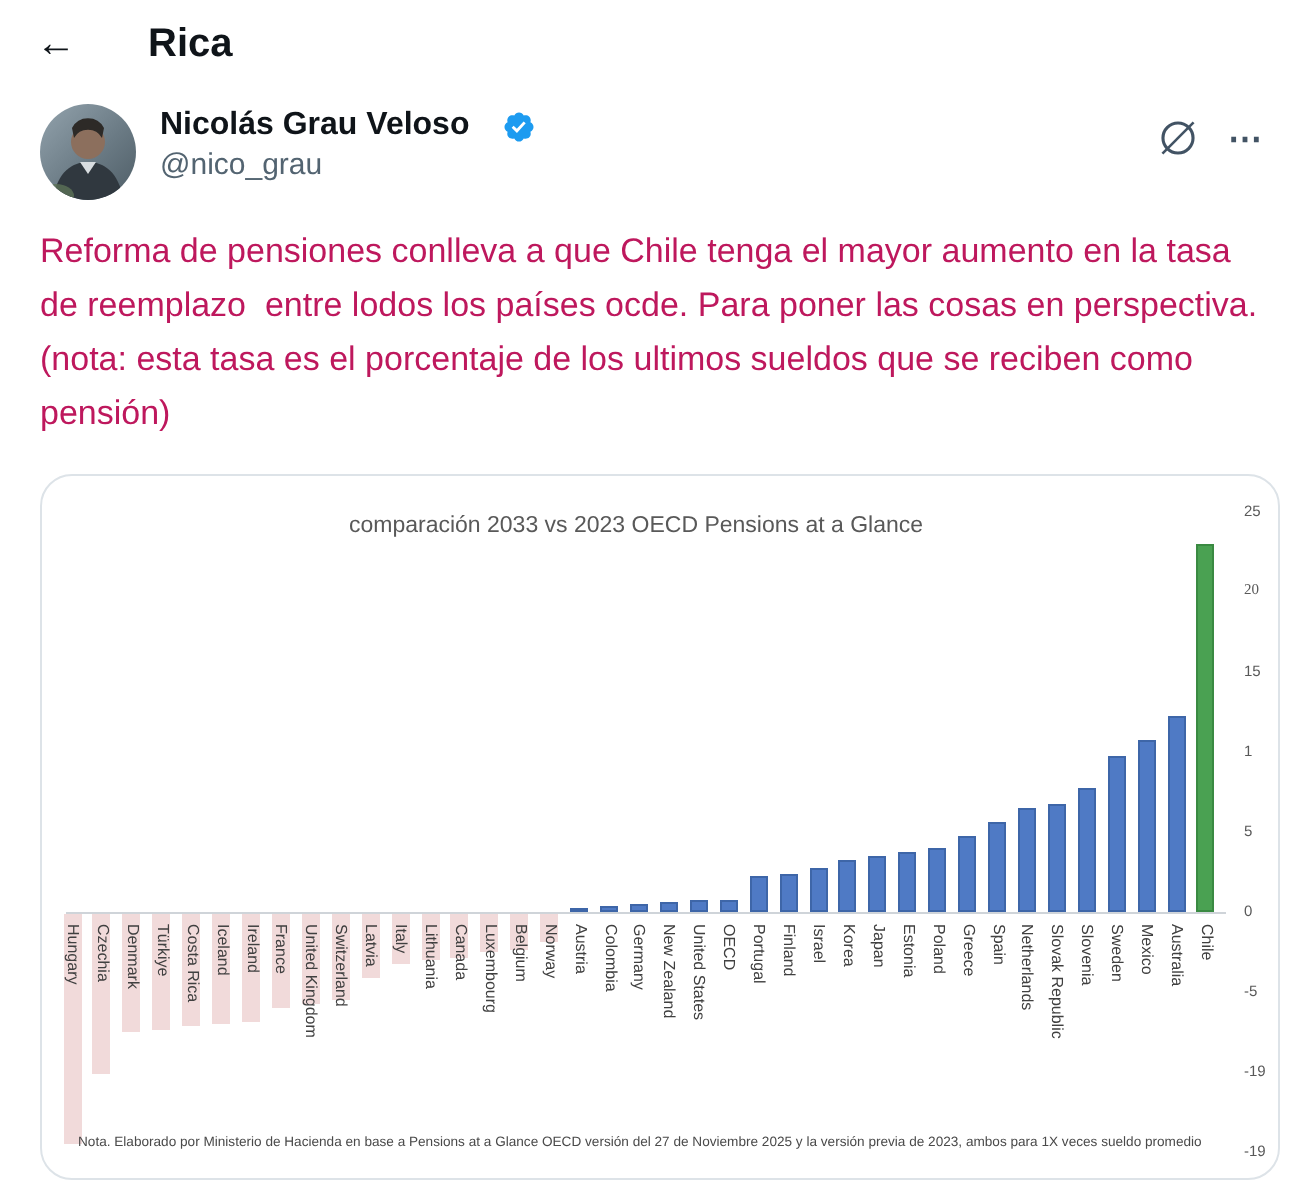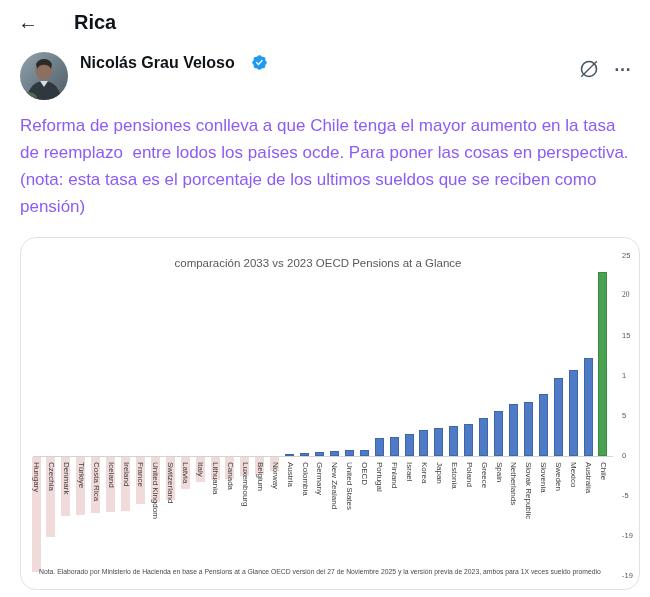--- a/index.html
+++ b/index.html
@@ -10,31 +10,31 @@
   .hdr { display:flex; align-items:center; height:44px; padding:0 18px; }
   .back { font-size:20px; width:36px; cursor:pointer; color:#0f1419; }
   .hdr-title { font-size:20px; font-weight:700; margin-left:20px; }
 
   
   .author-row { display:flex; align-items:flex-start; padding:8px 18px 0 20px; }
   .avatar { width:48px; height:48px; border-radius:50%; overflow:hidden; flex:0 0 48px;
     background:linear-gradient(135deg,#93a3ad 0%,#6b7b85 55%,#4e5d66 100%); position:relative; cursor:pointer; }
   .avatar svg { position:absolute; bottom:-2px; left:0; }
   .author-meta { margin-left:12px; padding-top:2px; }
-  .name-line { display:flex; align-items:flex-start; gap:16px; }
+  .name-line { display:flex; align-items:center; gap:16px; }
   .name { font-size:16px; font-weight:700; cursor:pointer; }
   .badge { width:17px; height:17px; }
   .handle { font-size:15px; color:#536471; margin-top:2px; cursor:pointer; }
   .author-actions { margin-left:auto; display:flex; align-items:center; gap:14px; padding-top:6px; }
   .grok-btn, .more-btn { cursor:pointer; display:flex; align-items:center; }
   .more-btn { color:#425364; font-size:17px; font-weight:700; letter-spacing:1px; }
 
   
   .tweet-text { padding:12px 20px 0 20px; font-size:17px; line-height:27px;
-    white-space:pre-wrap; color:#8b5cf6; }
+    white-space:pre-wrap; color:#be185d; }
 
   
   .chart-card { position:absolute; left:20px; top:237px; width:620px; height:353px;
     background:#ffffff; border:1px solid #dde3e8; border-radius:16px; cursor:pointer; overflow:hidden; }
   .chart-title { text-align:center; color:#595959; font-size:11.5px; line-height:16px;
     padding:17px 50px 0 26px; }
   .plot { position:absolute; left:0; top:0; width:100%; height:100%; }
   .axis-zero { position:absolute; left:12px; top:218px; width:580px; height:1px; background:#cfd4d9; }
   .bar { position:absolute; }
   .bar.pos { border:1px solid #3e66a8; background:#4f7ac5; }
@@ -64,20 +64,21 @@
       <ellipse cx="8" cy="44" rx="9" ry="6" fill="#5d7257" opacity="0.8"></ellipse>
     </svg>
   </div>
   <div class="author-meta">
     <div class="name-line">
       <span class="name">Nicolás Grau Veloso</span>
       <svg class="badge" viewBox="0 0 24 24">
         <path fill="#1d9bf0" d="M22.25 12c0-1.43-.88-2.67-2.19-3.34.46-1.39.2-2.9-.81-3.91s-2.52-1.27-3.91-.81c-.66-1.31-1.91-2.19-3.34-2.19s-2.67.88-3.33 2.19c-1.4-.46-2.91-.2-3.92.81s-1.26 2.52-.8 3.91c-1.31.67-2.2 1.91-2.2 3.34s.89 2.67 2.2 3.34c-.46 1.39-.21 2.9.8 3.91s2.52 1.26 3.91.81c.67 1.31 1.91 2.19 3.34 2.19s2.68-.88 3.34-2.19c1.39.45 2.9.2 3.91-.81s1.27-2.52.81-3.91c1.31-.67 2.19-1.91 2.19-3.34zm-11.71 4.2L6.8 12.46l1.41-1.42 2.26 2.26 4.8-5.23 1.47 1.36-6.2 6.77z"></path>
       </svg>
     </div>
+    <div class="handle">@nico_grau</div>
   </div>
   <div class="author-actions">
     <div class="grok-btn">
       <svg width="22" height="22" viewBox="0 0 24 24">
         <circle cx="12" cy="12" r="8.2" fill="none" stroke="#425364" stroke-width="1.7"></circle>
         <line x1="3.5" y1="20.5" x2="20.5" y2="3.5" stroke="#425364" stroke-width="1.4"></line>
       </svg>
     </div>
     <div class="more-btn">⋯</div>
   </div>

